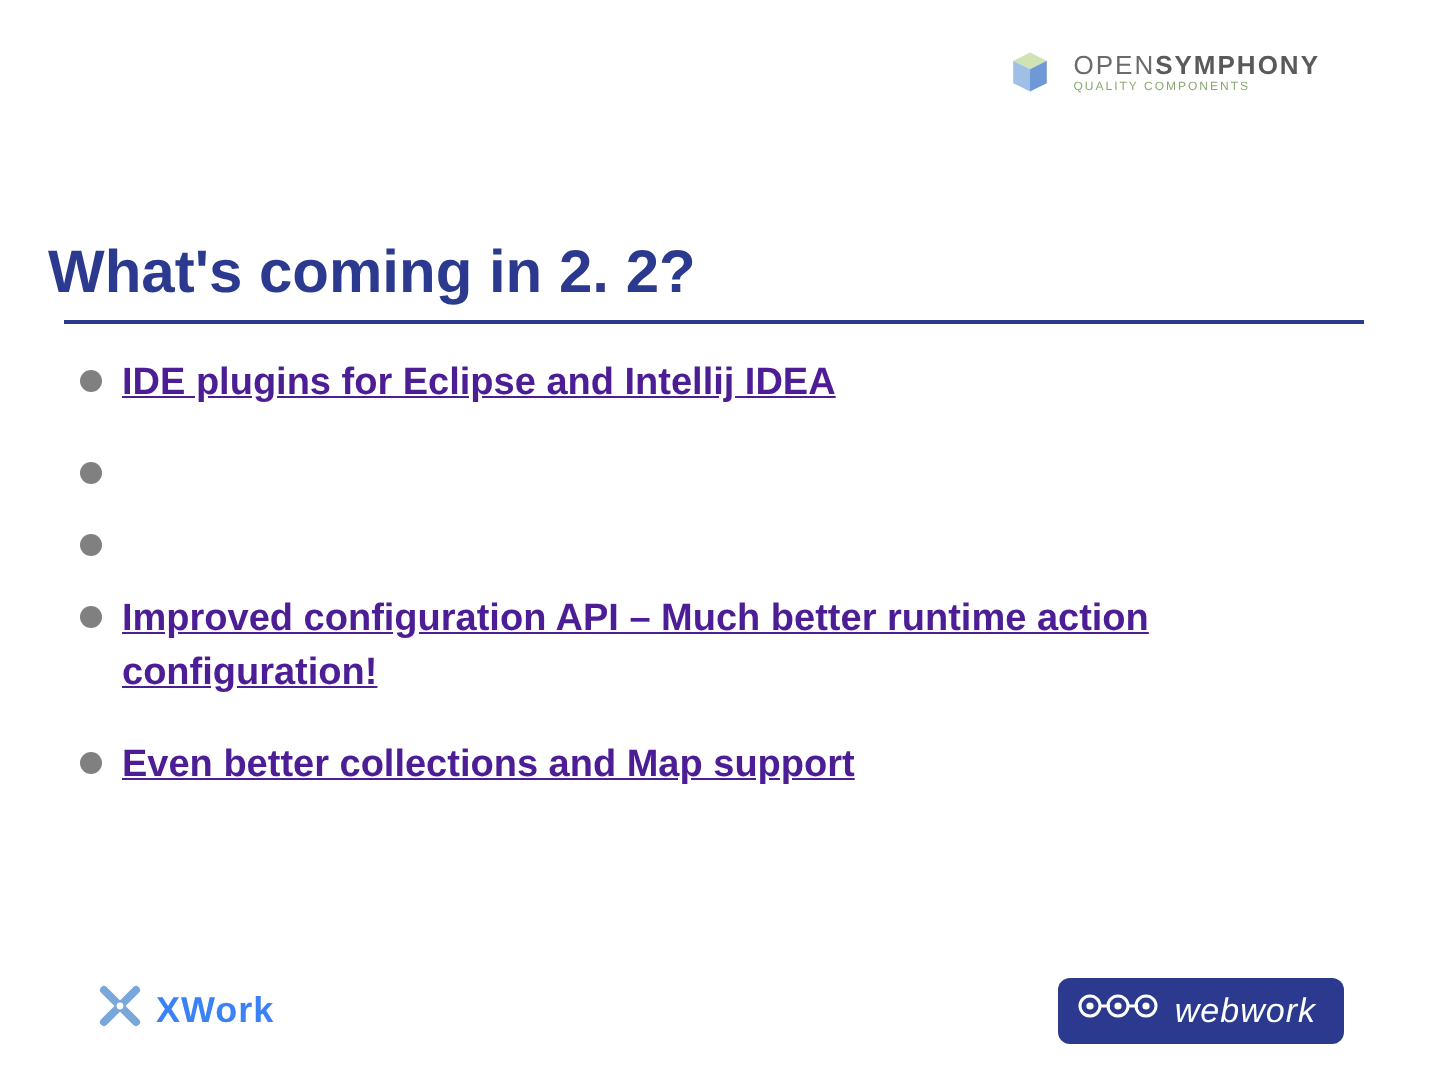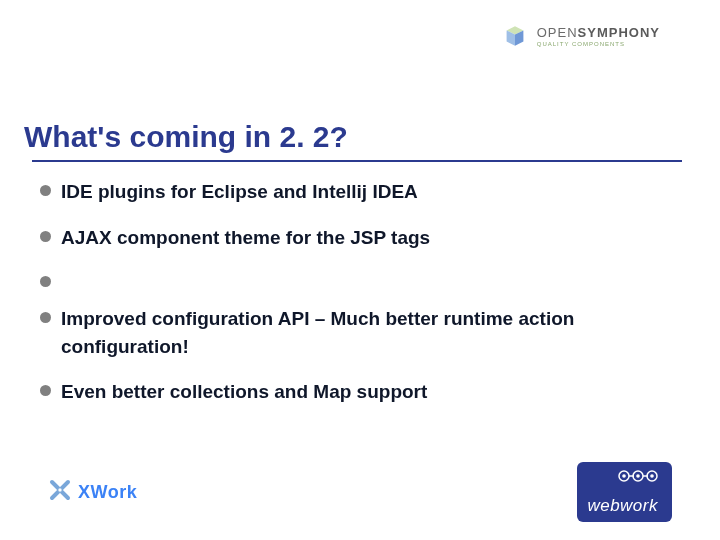--- a/index.html
+++ b/index.html
@@ -69,22 +69,23 @@
     top: 178px;
     left: 40px;
     width: 640px;
   }
   .bullet-row {
     display: flex;
     align-items: flex-start;
     margin-bottom: 18px;
     font-size: 19px;
     font-weight: 700;
-    color: #0f172a;
+    color: #4c1d95;
     line-height: 1.45;
+    text-decoration: underline;
   }
   .bullet-dot {
     width: 11px;
     height: 11px;
     border-radius: 50%;
     background: #808080;
     flex: 0 0 11px;
     margin-top: 7px;
     margin-right: 10px;
   }
@@ -110,21 +111,20 @@
     color: #3b82f6;
     letter-spacing: 0.5px;
   }
   .webwork {
     display: flex;
     align-items: flex-end;
     gap: 8px;
     background: #2b3a8f;
     border-radius: 6px;
     padding: 6px 14px 6px 10px;
-    flex-direction: column;
   }
   .webwork-text {
     font-size: 17px;
     font-weight: 400;
     color: #fff;
     font-style: italic;
     letter-spacing: 0.5px;
   }
 </style>
 </head>
@@ -151,21 +151,20 @@
   <div class="title">What's coming in 2. 2?</div>
   <div class="rule"></div>
 
   <div class="content">
     <div class="bullet-row">
       <div class="bullet-dot"></div>
       <div>IDE plugins for Eclipse and Intellij IDEA</div>
     </div>
     <div class="bullet-row">
       <div class="bullet-dot"></div>
-      <div>AJAX component theme for the JSP tags</div>
     </div>
     <div class="bullet-row">
       <div class="bullet-dot"></div>
     </div>
     <div class="bullet-row">
       <div class="bullet-dot"></div>
       <div>Improved configuration API – Much better runtime action configuration!</div>
     </div>
     <div class="bullet-row">
       <div class="bullet-dot"></div>

